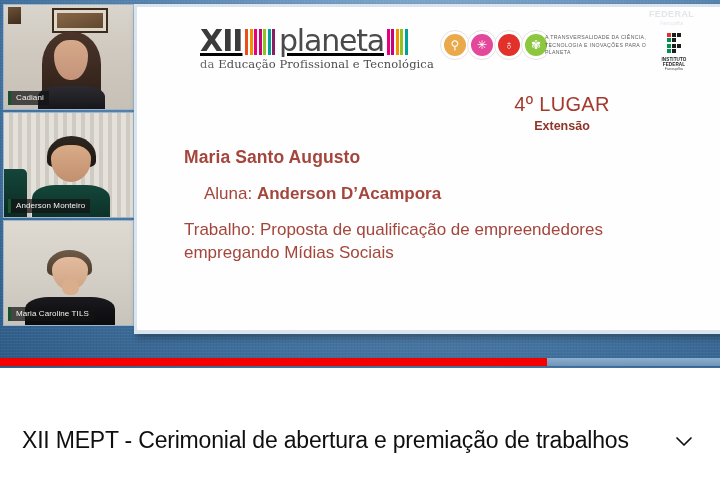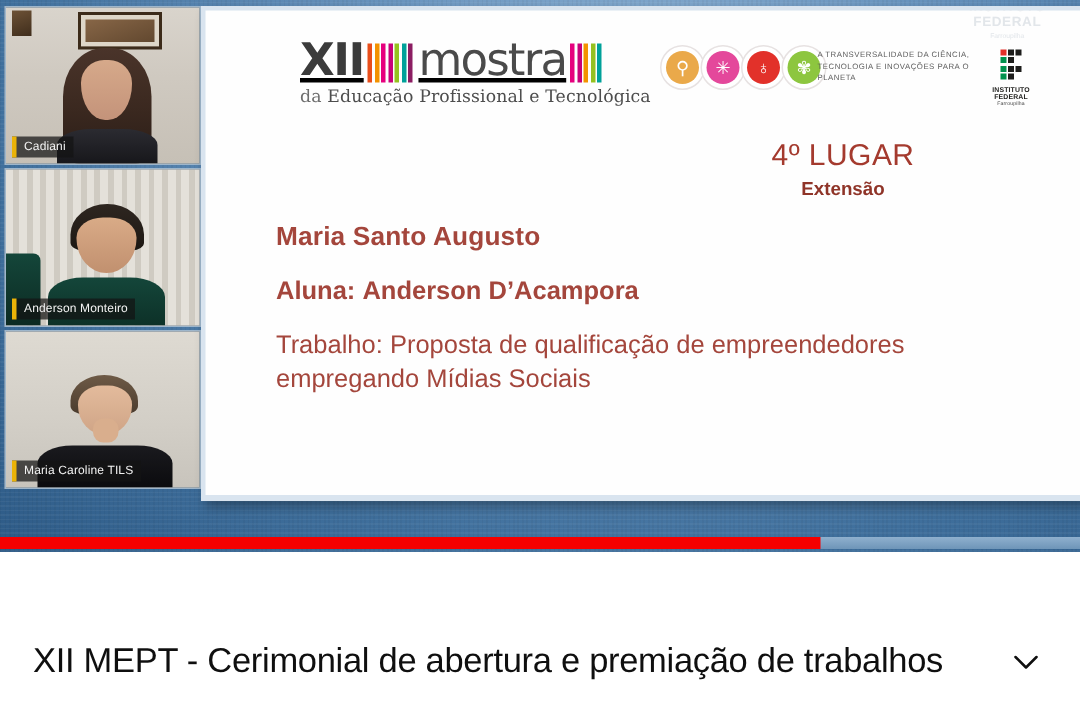--- a/index.html
+++ b/index.html
@@ -125,21 +125,21 @@
     background:linear-gradient(180deg,#1a1a1e,#0b0b0e);
     border-radius:26% 26% 0 0 / 42% 42% 0 0;
   }
 
   .tile-name {
     position:absolute; left:4px; bottom:4px; max-width:94%;
     padding:1px 5px 2px 5px;
     background:rgba(20,20,20,.72);
     color:#f2f2f2; font-size:8px; line-height:11px;
     letter-spacing:.1px; white-space:nowrap; overflow:hidden;
-    border-left:3px solid #eab308;
+    border-left:3px solid #14532d;
   }
 
   
   .slide-shell {
     position:absolute; left:134px; top:4px; width:590px; height:330px;
     background:#d9e4ef; padding:3px 3px 4px 3px;
     box-shadow: 3px 4px 7px rgba(0,0,0,.30);
   }
   .slide {
     position:relative; width:100%; height:100%;
@@ -212,21 +212,21 @@
   }
   .prize .p2 {
     margin-top:3px; font-size:12.5px; font-weight:700; color:#8f3428;
   }
 
   .body-text { position:absolute; left:47px; top:140px; width:500px; color:#a4463c; }
   .bt-campus {
     font-size:17.5px; font-weight:700; letter-spacing:.1px; color:#a4463c;
   }
   .bt-line { margin-top:14px; font-size:17px; line-height:23px; color:#a4463c; }
-  .bt-line .lbl { font-weight:700; }
+  .bt-line .lbl { font-weight:400;margin-left:20px; }
   .bt-line .val { font-weight:700; }
   .bt-work { margin-top:13px; font-size:17px; line-height:23px; color:#a4463c; }
 
   
   .progress-track {
     position:absolute; left:0; top:358px; width:720px; height:8px;
     background:linear-gradient(180deg,#8fb0ce,#6e95b8);
   }
   .progress-fill {
     position:absolute; left:0; top:0; height:100%;
@@ -312,21 +312,21 @@
             <span class="ml-xii">XII</span>
             <span class="bars">
               <i style="background:#e94e1b"></i>
                 <i style="background:#f39200"></i>
                 <i style="background:#e6007e"></i>
                 <i style="background:#c8007a"></i>
                 <i style="background:#95c11f"></i>
                 <i style="background:#00a19a"></i>
                 <i style="background:#8b1d62"></i>
             </span>
-            <span class="ml-word">mostra</span>
+            <span class="ml-word">planeta</span>
             <span class="bars">
               <i style="background:#e6007e"></i>
                 <i style="background:#c8007a"></i>
                 <i style="background:#f39200"></i>
                 <i style="background:#95c11f"></i>
                 <i style="background:#00a19a"></i>
             </span>
           </div>
           <div class="ml-sub">
             <span>da </span><b>Educação Profissional e Tecnológica</b>

